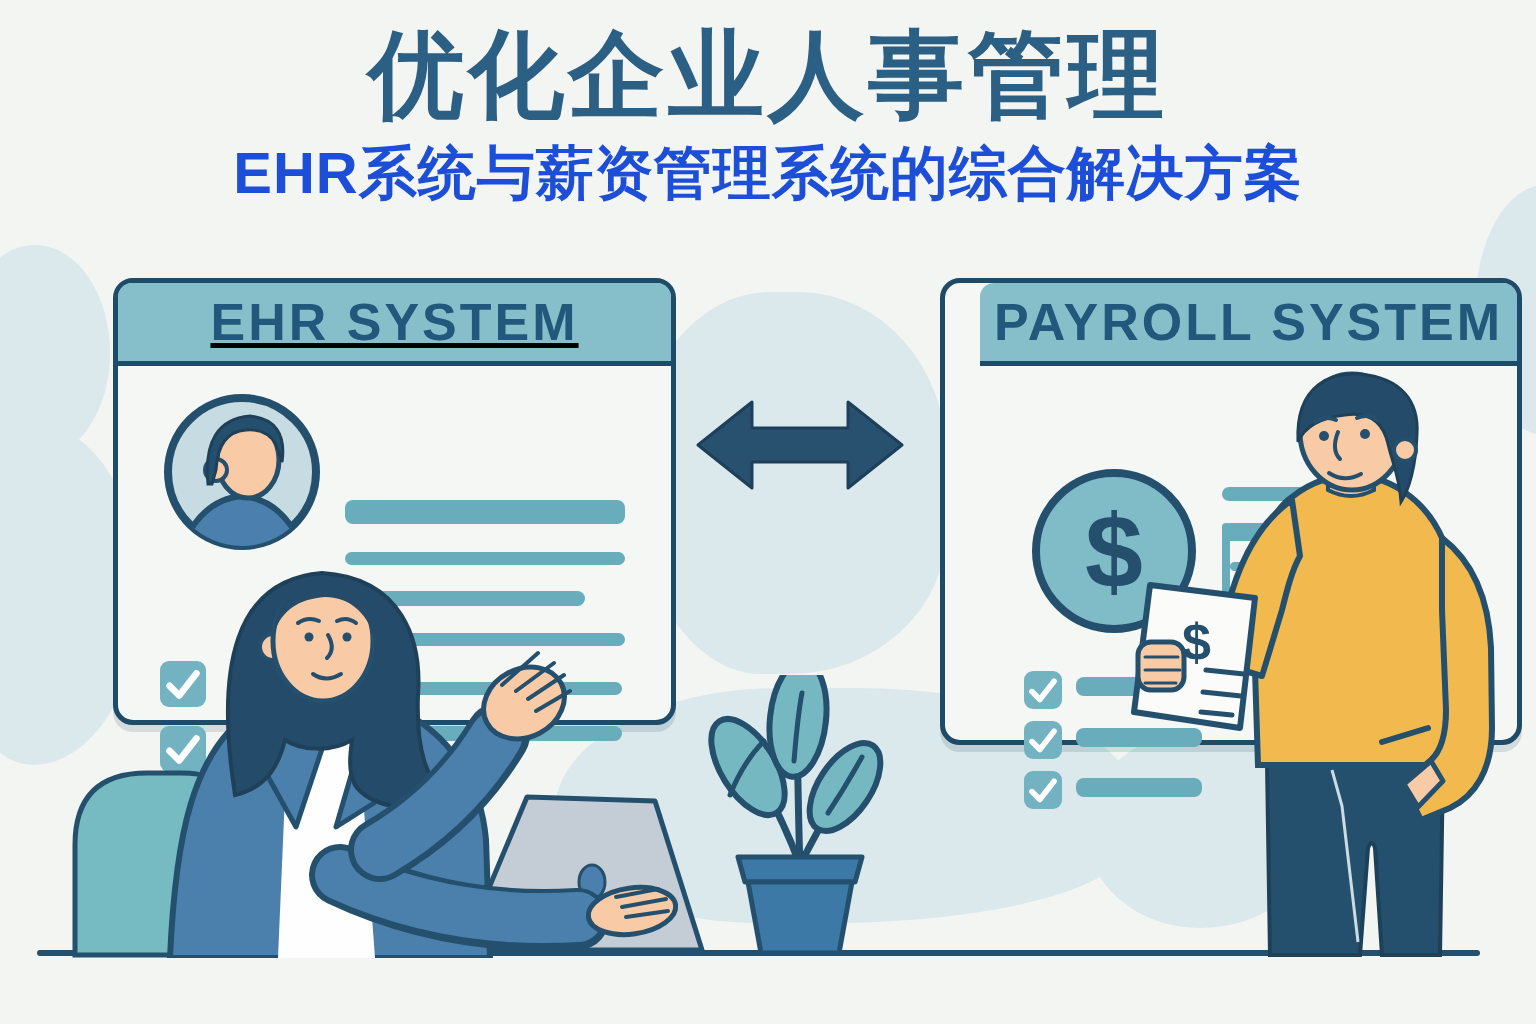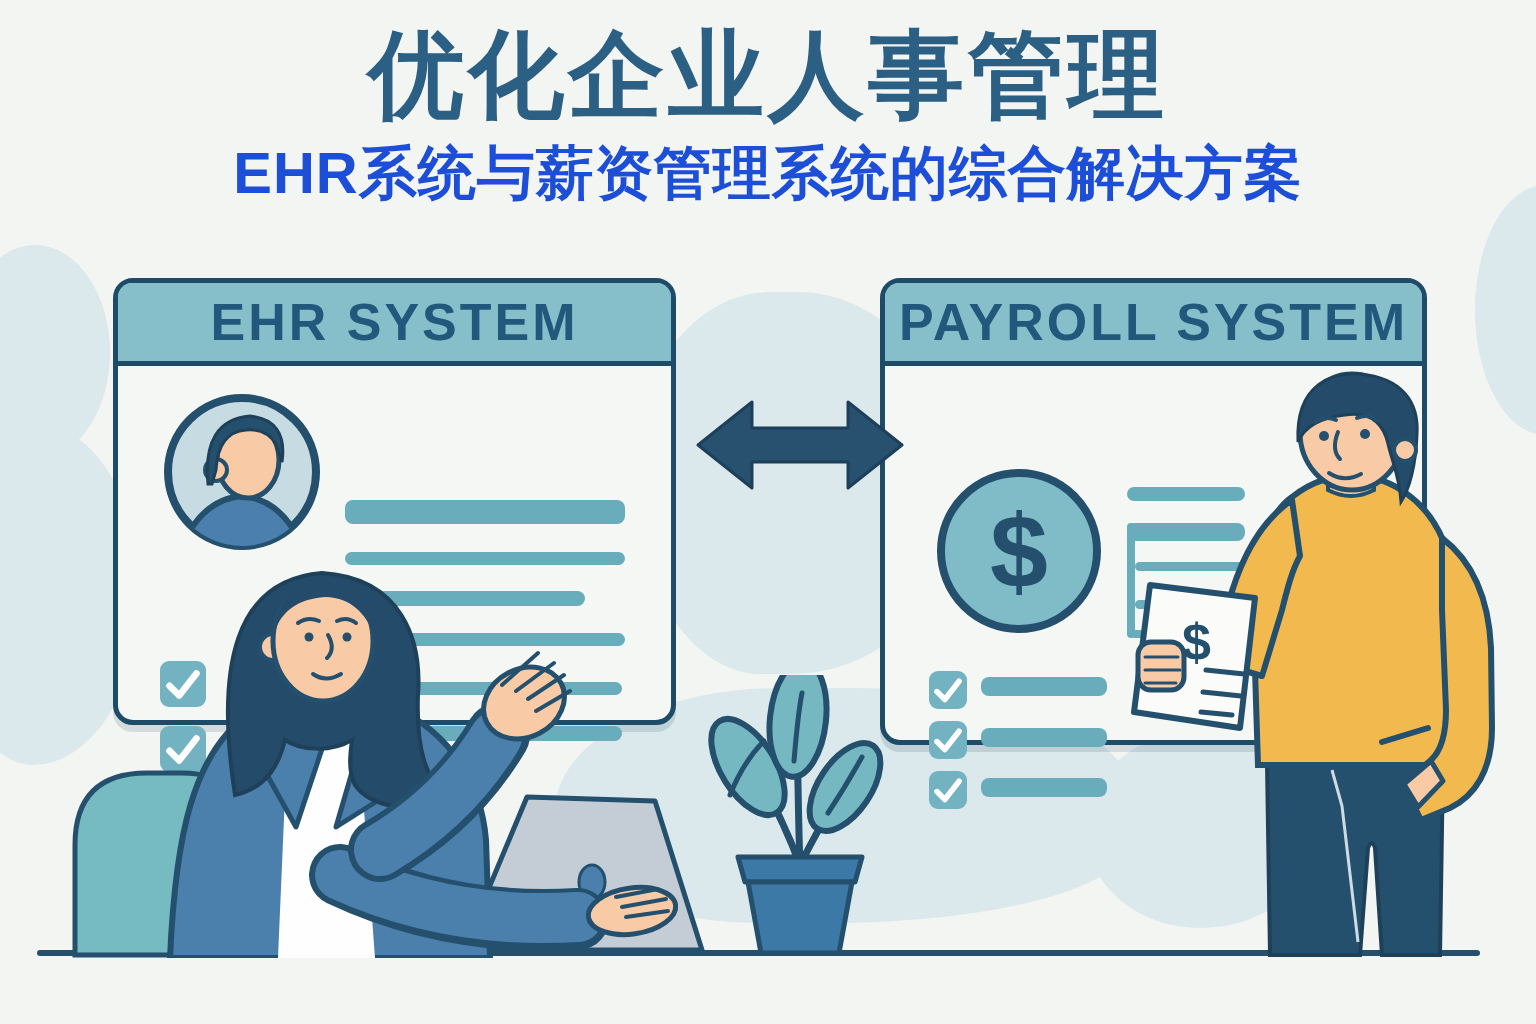--- a/index.html
+++ b/index.html
@@ -63,21 +63,21 @@
   <div class="blob" style="left:633px;top:292px;width:314px;height:382px;border-radius:48% 52% 55% 45%/52% 48% 42% 58%;"></div>
   <div class="blob" style="left:555px;top:688px;width:575px;height:235px;border-radius:45% 55% 60% 40%/60% 50% 40% 55%;"></div>
   <div class="blob" style="left:1085px;top:728px;width:230px;height:200px;border-radius:55% 45% 50% 50%/50% 55% 45% 50%;"></div>
   <div class="blob" style="left:1475px;top:185px;width:140px;height:250px;border-radius:50%;"></div>
 
   <h1 class="title">优化企业人事管理</h1>
   <h2 class="subtitle">EHR系统与薪资管理系统的综合解决方案</h2>
 
   <div class="floor"></div>
 
-  <div class="card" style="left:113px;top:278px;width:553px;height:437px;">
+  <div class="card" style="left:113px;top:278px;width:553px;height:437px;text-decoration:underline;">
     <div class="card-header">
       <span>EHR SYSTEM</span>
     </div>
     <div class="card-body">
 
       <svg class="abs" style="left:40px;top:22px;" width="168" height="168" viewBox="0 0 168 168">
         <defs>
             <clipPath id="avclip">
               <circle cx="84" cy="84" r="74"></circle>
             </clipPath>
@@ -105,21 +105,21 @@
         </svg>
       </div>
       <div class="checkbox" style="left:42px;top:360px;width:46px;height:46px;">
         <svg width="46" height="46" viewBox="0 0 48 48">
           <polyline points="10,26 20,36 38,13" fill="none" stroke="#ffffff" stroke-width="7" stroke-linecap="round" stroke-linejoin="round"></polyline>
         </svg>
       </div>
     </div>
   </div>
 
-  <div class="card" style="left:880px;top:278px;width:537px;height:457px;">
+  <div class="card" style="left:940px;top:278px;width:537px;height:457px;padding-left:35px;">
     <div class="card-header">
       <span>PAYROLL SYSTEM</span>
     </div>
     <div class="card-body">
 
       <div class="dollar-circle" style="left:52px;top:103px;">
         <span>$</span>
       </div>
 
       <div class="bar" style="left:242px;top:121px;width:118px;height:14px;"></div>

